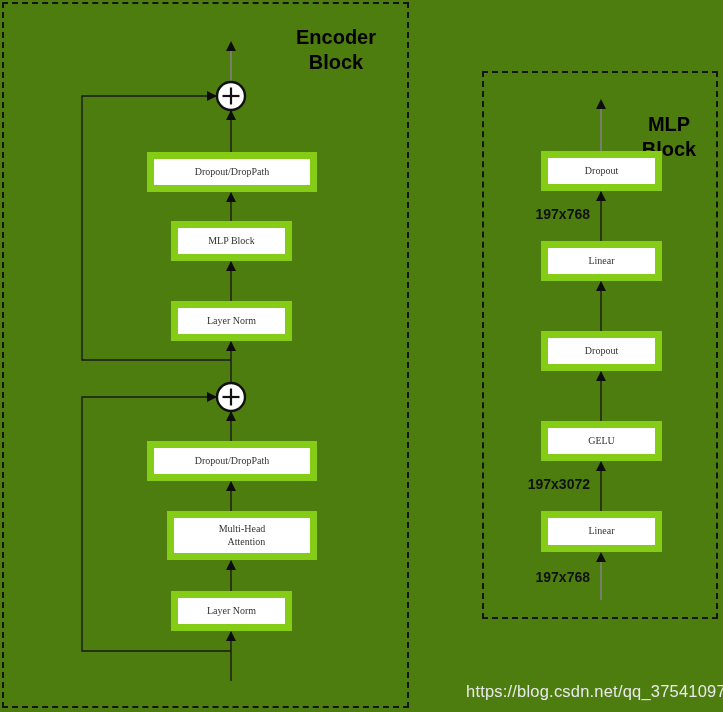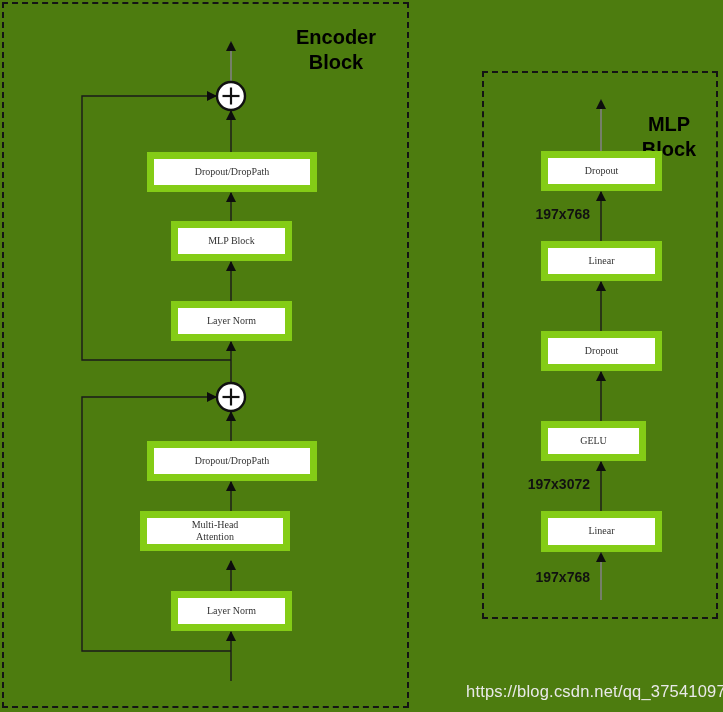--- a/index.html
+++ b/index.html
@@ -112,28 +112,28 @@
 
   <div class="title" style="left:261px; top:25px; width:150px;">Encoder
 Block</div>
   <div class="title" style="left:621px; top:84px; width:96px;margin-top:28px;">MLP
 Block</div>
 
   <div class="box" style="left:147px; top:152px; width:170px; height:40px;">Dropout/DropPath</div>
   <div class="box" style="left:171px; top:221px; width:121px; height:40px;">MLP Block</div>
   <div class="box" style="left:171px; top:301px; width:121px; height:40px;">Layer Norm</div>
   <div class="box" style="left:147px; top:441px; width:170px; height:40px;">Dropout/DropPath</div>
-  <div class="box" style="left:140px; top:511px; width:150px; height:40px;">Multi-Head
+  <div class="box" style="left:167px; top:511px; width:150px; height:49px;text-align:right;">Multi-Head
 Attention</div>
   <div class="box" style="left:171px; top:591px; width:121px; height:40px;">Layer Norm</div>
 
   <div class="box" style="left:541px; top:151px; width:121px; height:40px;">Dropout</div>
   <div class="box" style="left:541px; top:241px; width:121px; height:40px;">Linear</div>
   <div class="box" style="left:541px; top:331px; width:121px; height:40px;">Dropout</div>
-  <div class="box" style="left:541px; top:421px; width:105px; height:40px;">GELU</div>
+  <div class="box" style="left:541px; top:421px; width:121px; height:40px;">GELU</div>
   <div class="box" style="left:541px; top:511px; width:121px; height:41px;">Linear</div>
 
   <div class="dim-label" style="left:472px; top:206px;">197x768</div>
   <div class="dim-label" style="left:472px; top:476px;text-align:right;">197x3072</div>
   <div class="dim-label" style="left:472px; top:569px;">197x768</div>
 
   <div class="watermark" style="left:466px; top:682px;">https://blog.csdn.net/qq_37541097</div>
 
 </div>
 

